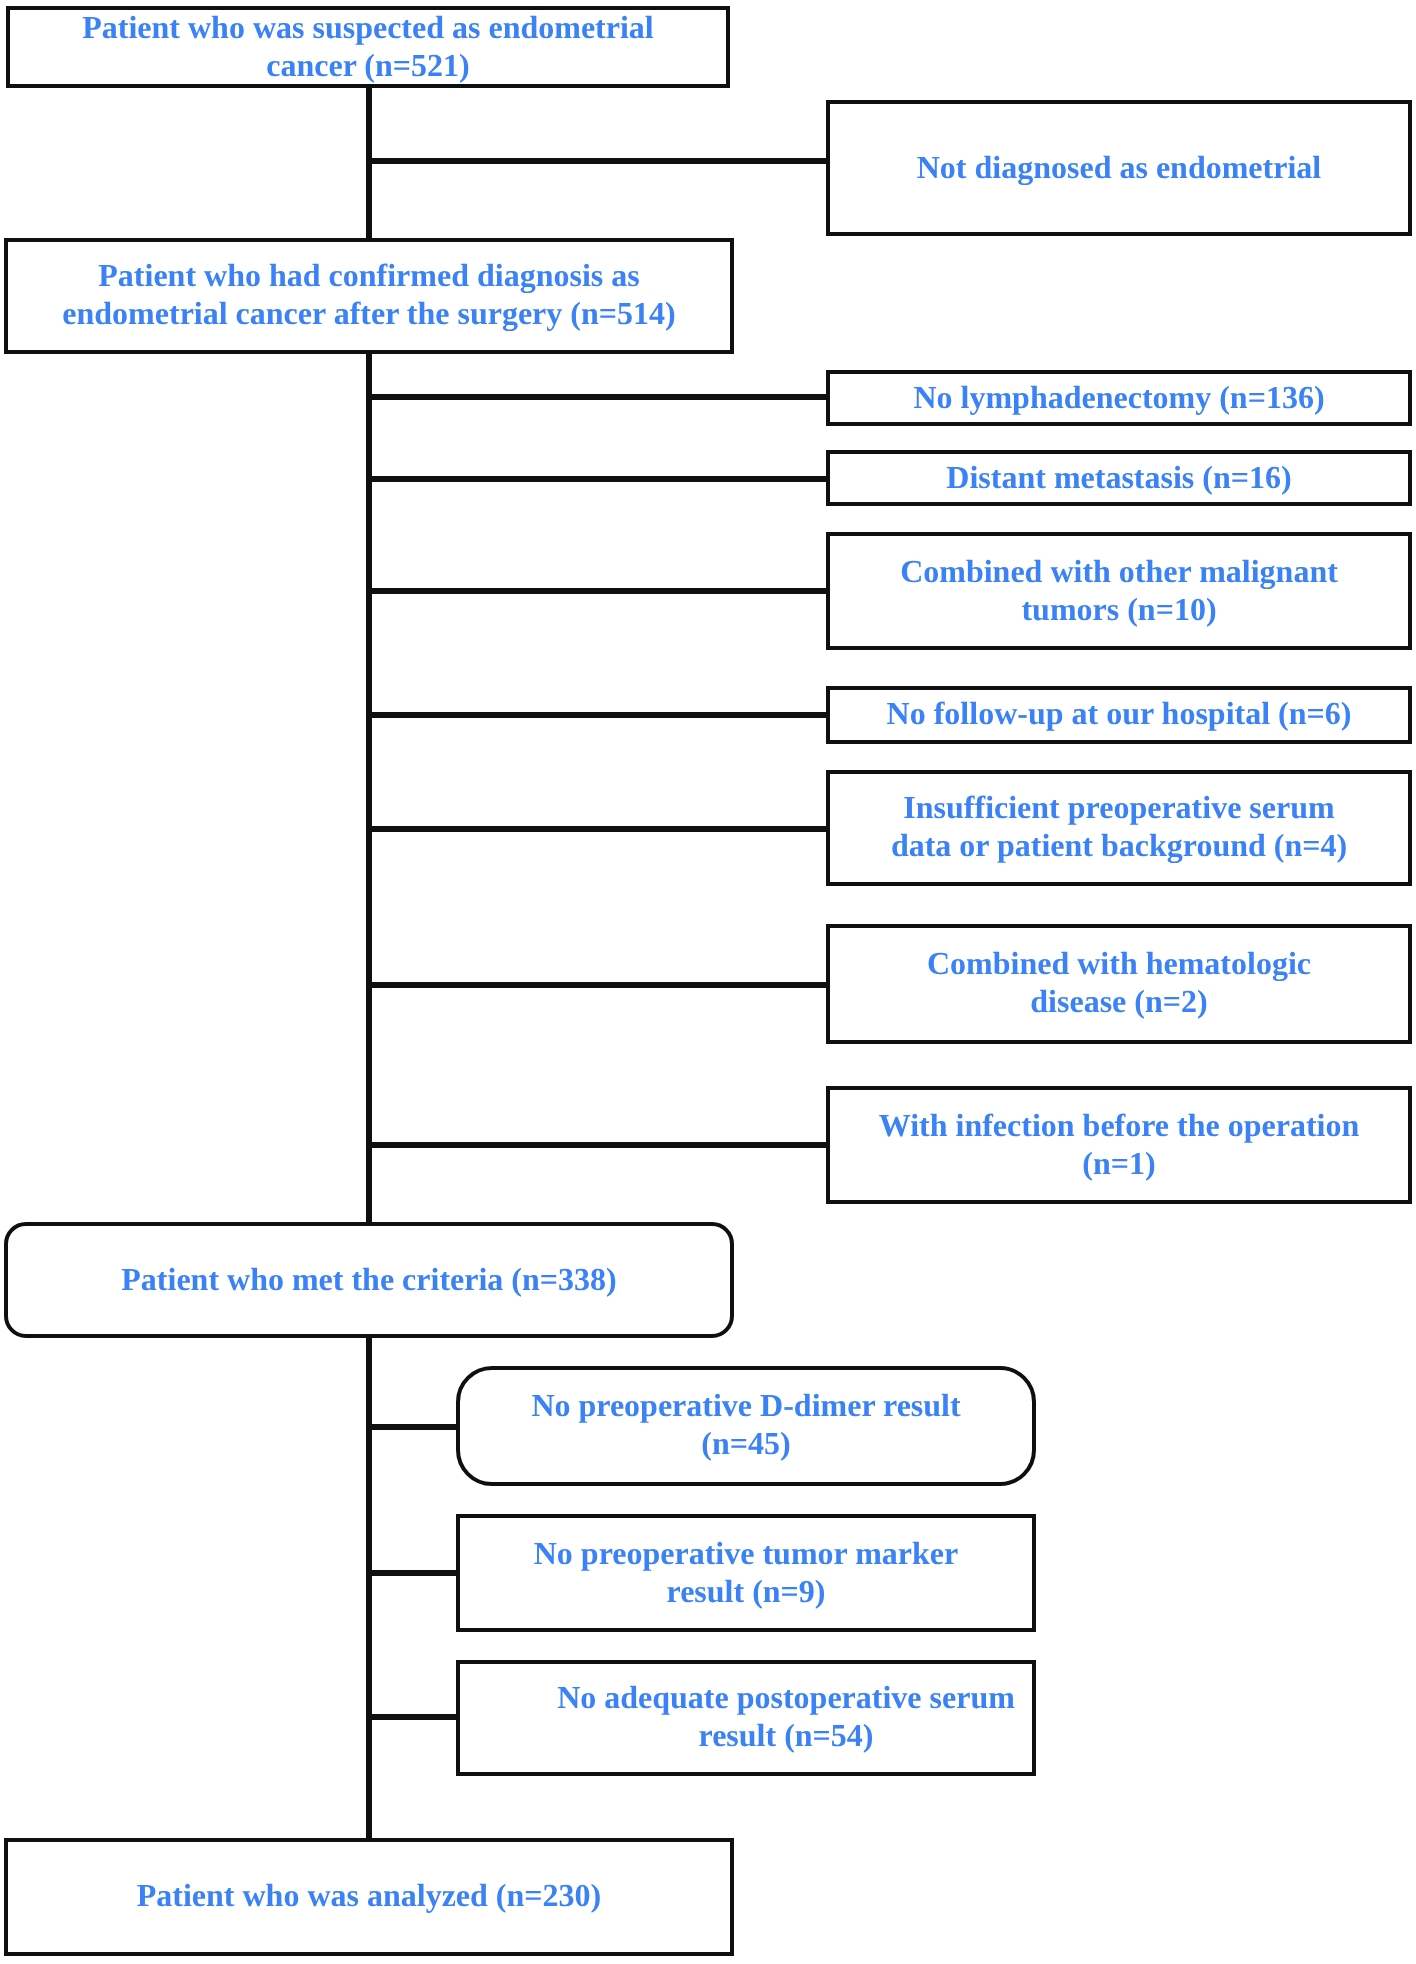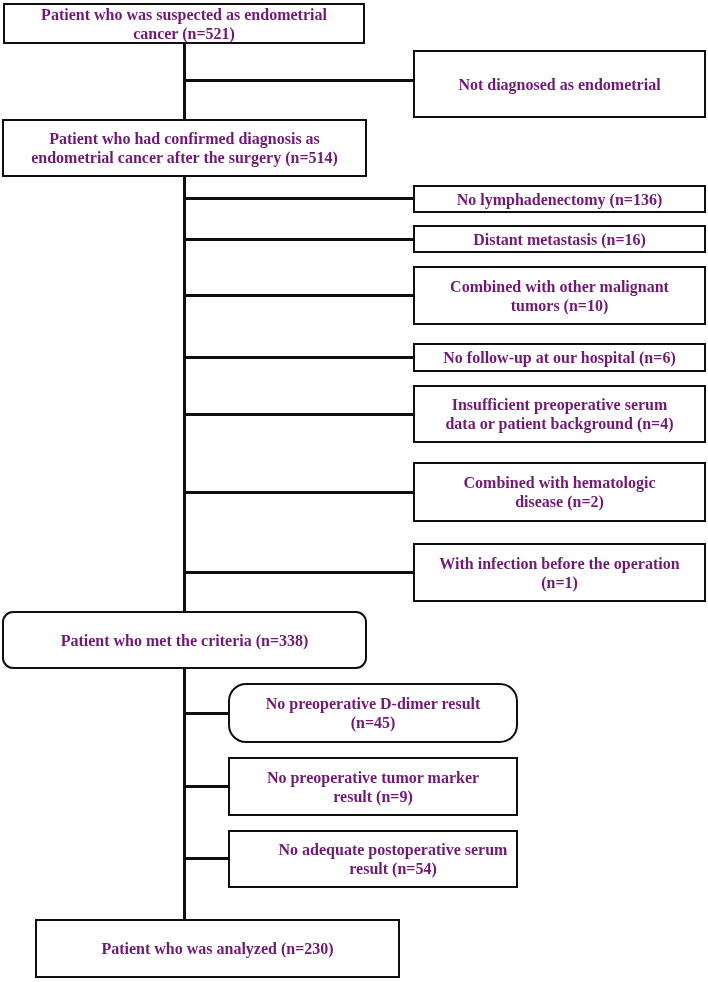--- a/index.html
+++ b/index.html
@@ -6,21 +6,21 @@
     margin: 0;
     padding: 0;
     background: #ffffff;
   }
   .canvas {
     position: relative;
     width: 708px;
     height: 982px;
     background: #ffffff;
     font-family: "Liberation Serif", "DejaVu Serif", serif;
-    color: #701a75;
+    color: #3b82f6;
     overflow: hidden;
   }
   .box {
     position: absolute;
     box-sizing: border-box;
     border: 2px solid #0f0f0f;
     background: #ffffff;
     display: flex;
     flex-direction: column;
     align-items: center;
@@ -54,21 +54,21 @@
 
   <div class="box" style="left:2px; top:119px; width:365px; height:58px;">
     <div class="tline">Patient who had confirmed diagnosis as</div>
     <div class="tline">endometrial cancer after the surgery (n=514)</div>
   </div>
 
   <div class="box" style="left:2px; top:611px; width:365px; height:58px;border-radius:11px;">
     <div class="tline">Patient who met the criteria (n=338)</div>
   </div>
 
-  <div class="box" style="left:2px; top:919px; width:365px; height:59px;margin-left:33px;">
+  <div class="box" style="left:2px; top:919px; width:365px; height:59px;">
     <div class="tline">Patient who was analyzed (n=230)</div>
   </div>
 
   <div class="box" style="left:413px; top:50px; width:293px; height:68px;">
     <div class="tline">Not diagnosed as endometrial</div>
   </div>
 
   <div class="box" style="left:413px; top:185px; width:293px; height:28px;">
     <div class="tline">No lymphadenectomy (n=136)</div>
   </div>

